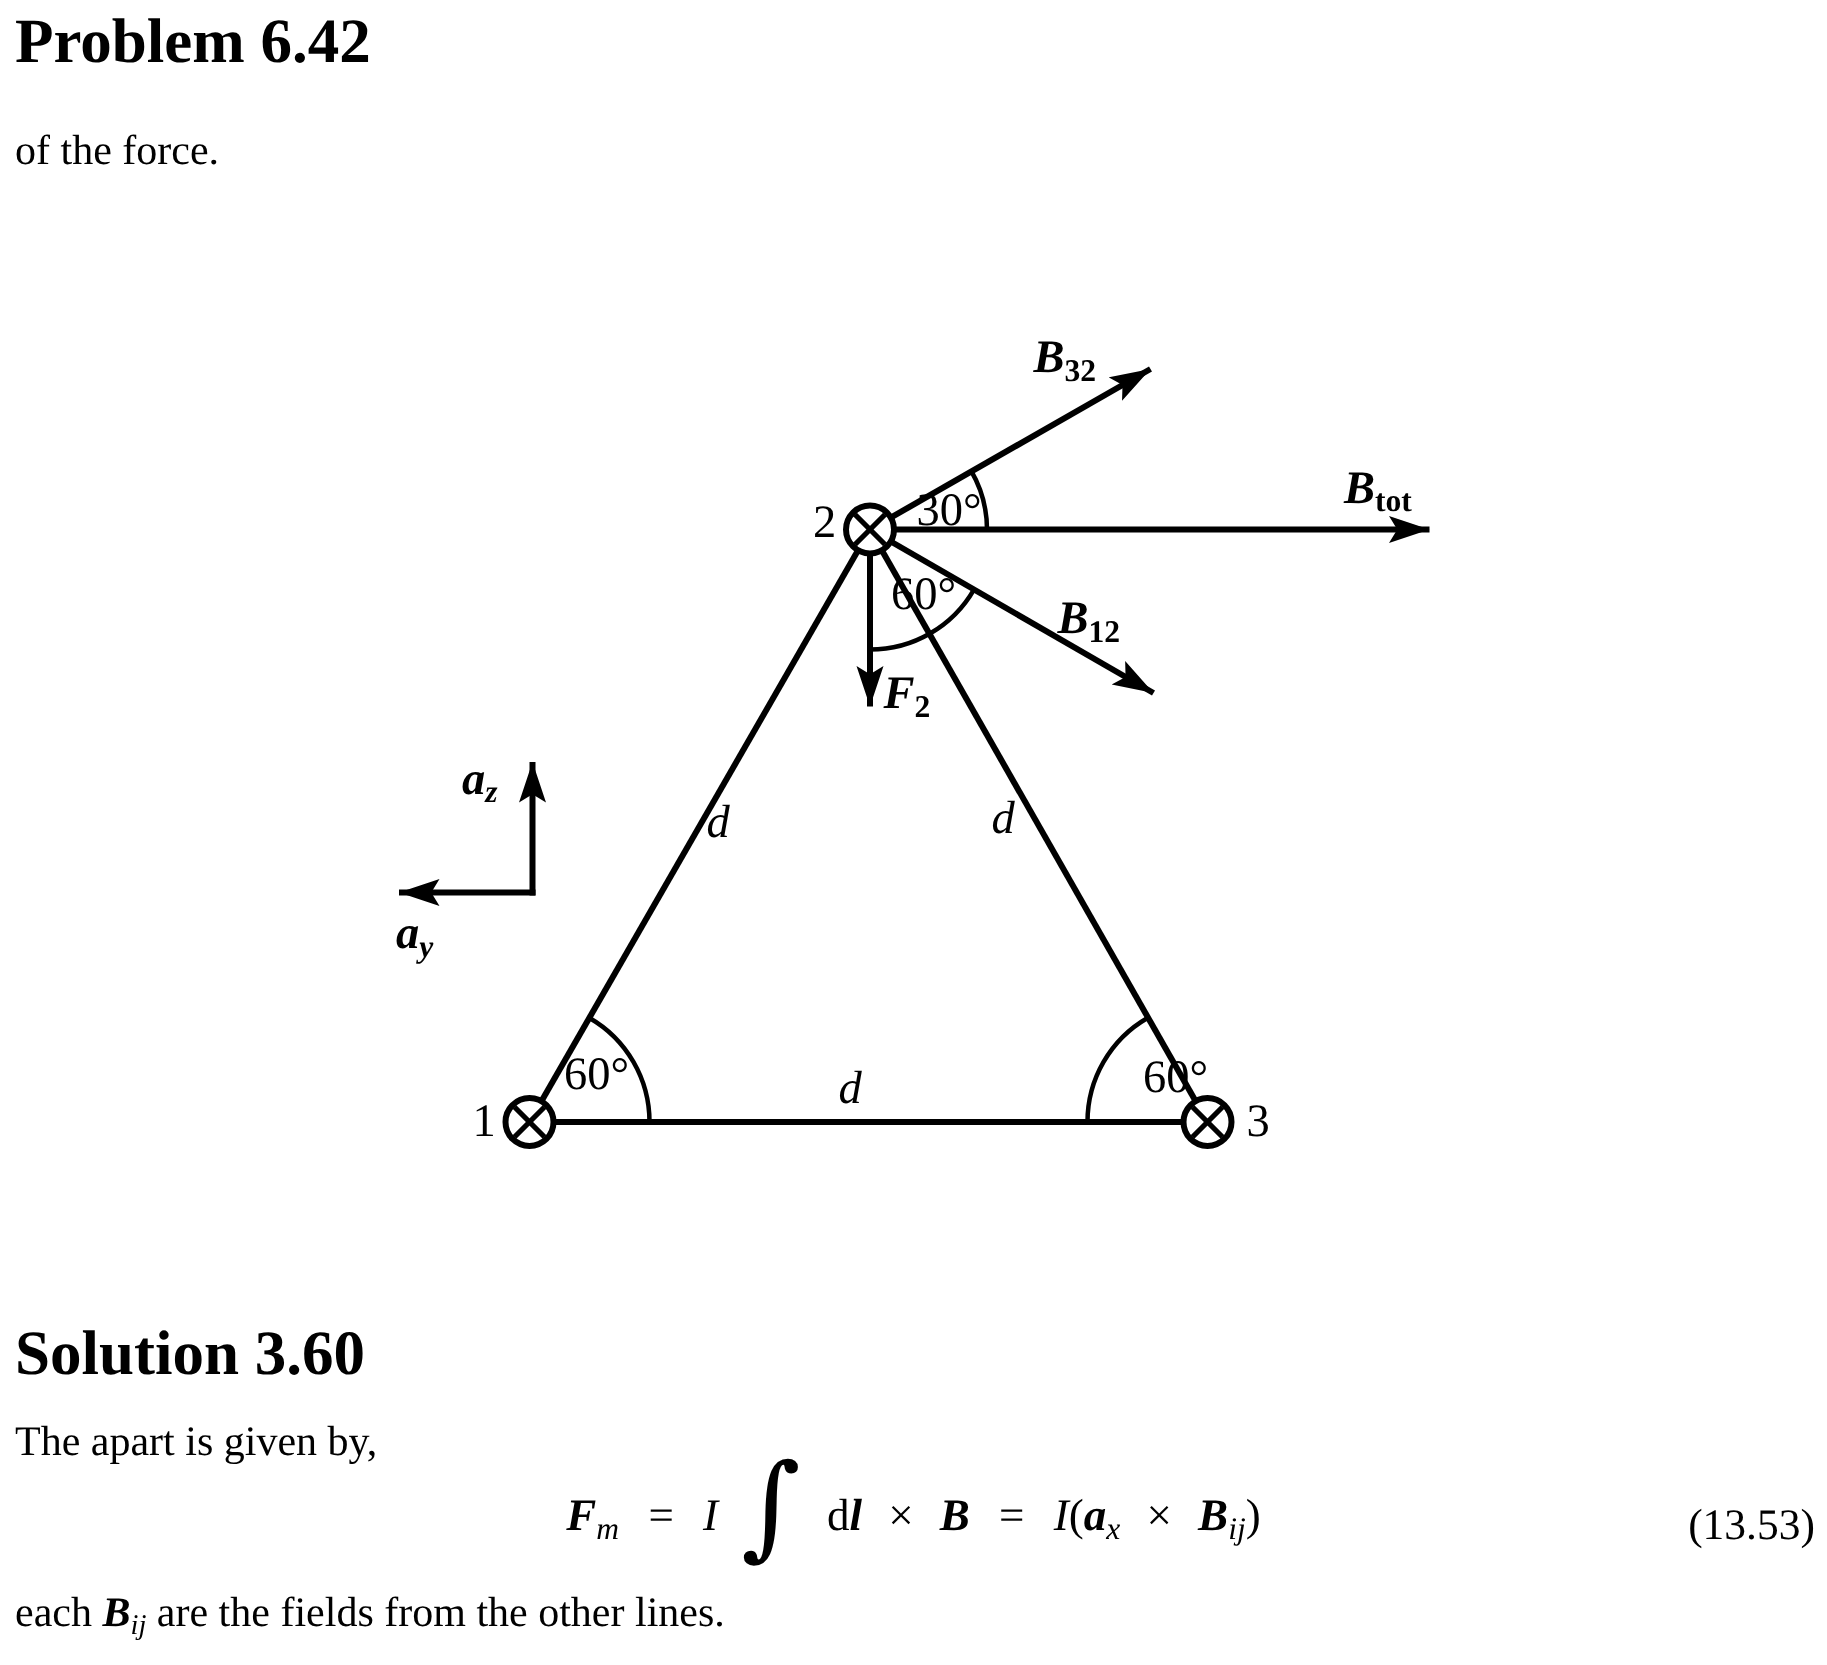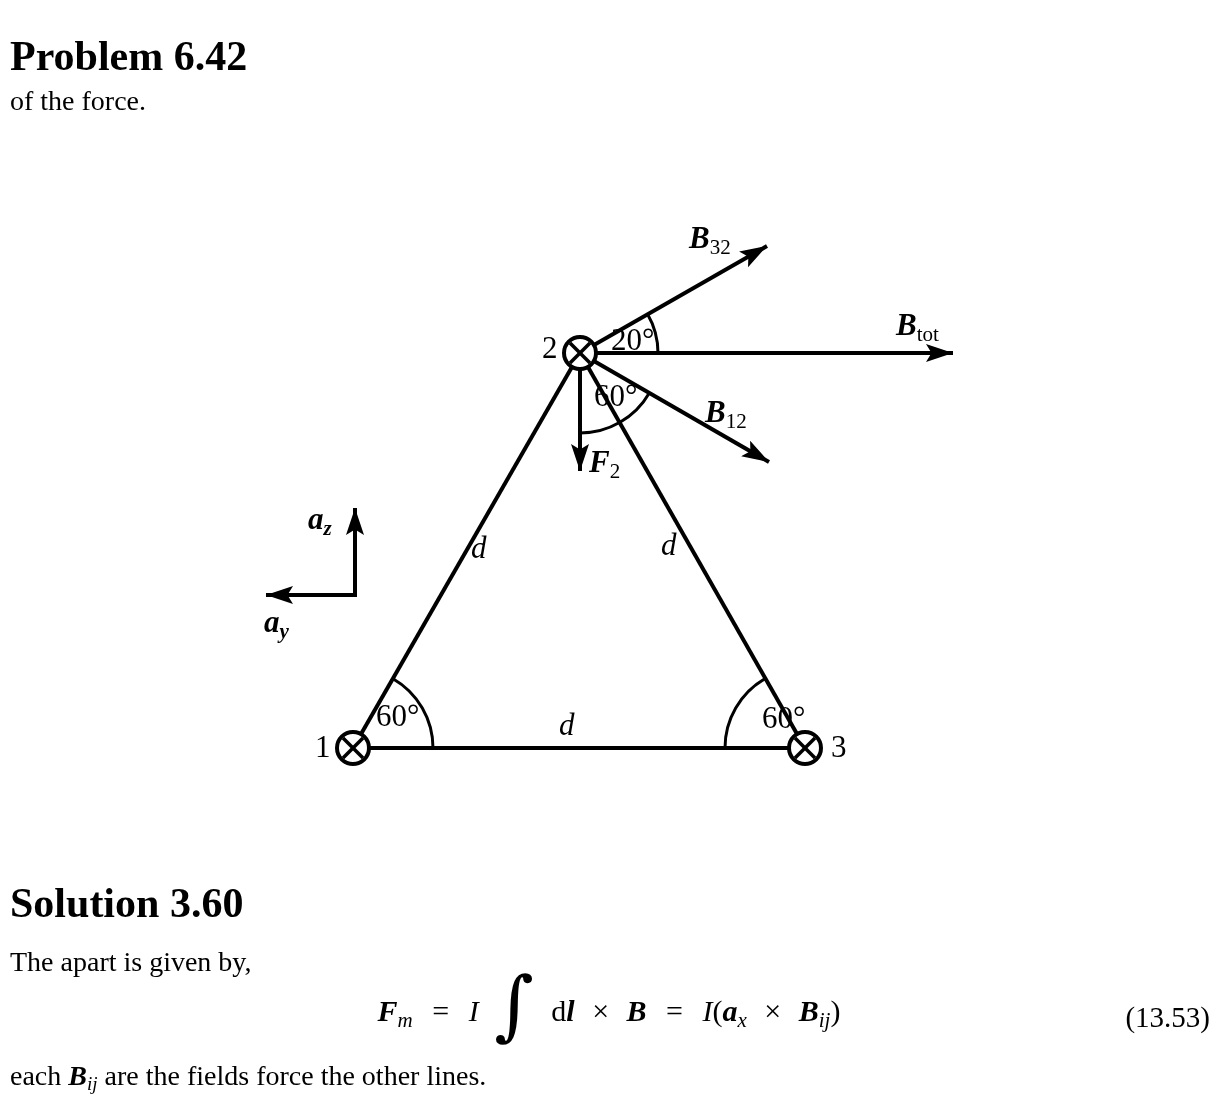--- a/index.html
+++ b/index.html
@@ -20,38 +20,38 @@
     line-height: 48px;
     white-space: nowrap;
   }
   .bodytext {
     font-size: 28px;
     line-height: 37px;
   }
   .just { text-align: justify; text-align-last: justify; }
 
   #problem-text { left:10px; top:82px; width:1200px; }
-  #title { left:10px; top:4px;margin-top:28px; }
+  #title { left:10px; top:4px; }
   #solution-title { left:10px; top:879px; }
   #force-intro { left:10px; top:943px; }
   #where-line { left:10px; top:1057px; white-space:nowrap; }
 
   
   #diagram-svg { left:0; top:0; width:1218px; height:1110px; }
 
   .dlabel {
     position:absolute;
     font-size:31px;
     line-height:1;
     white-space:nowrap;
   }
   .it { font-style: italic; }
   .bi { font-style: italic; font-weight: bold; }
   .sub { font-size: 0.68em; vertical-align: -0.28em; }
-  .sub-rm { font-style: normal; font-weight: normal; }
+  .sub-rm { font-style: normal; font-weight: bold; }
   .sub-it { font-style: italic; font-weight: bold; }
 
   
   #equation { left:0; right:0; top:991px; text-align:center; font-size:30px; line-height:40px; white-space:nowrap; }
   #equation .mo { margin: 0 10px; }
   #equation .mrel { margin: 0 12px; }
   #equation .integral {
     font-size: 76px;
     line-height: 0;
     font-style: italic;
@@ -121,21 +121,21 @@
         <line x1="795" y1="738" x2="815" y2="758" stroke="#000000" stroke-width="3.5"></line>
         <line x1="815" y1="738" x2="795" y2="758" stroke="#000000" stroke-width="3.5"></line>
       </g>
     </g>
   </svg>
 
   <span class="dlabel" style="left:542px; top:332px;">2</span>
   <span class="dlabel" style="left:315px; top:731px;">1</span>
   <span class="dlabel" style="left:831px; top:731px;">3</span>
 
-  <span class="dlabel" style="left:611px; top:324px;">20°</span>
+  <span class="dlabel" style="left:611px; top:324px;">30°</span>
   <span class="dlabel" style="left:594px; top:380px;">60°</span>
   <span class="dlabel" style="left:376px; top:700px;">60°</span>
   <span class="dlabel" style="left:762px; top:702px;">60°</span>
 
   <span class="dlabel it" style="left:471px; top:532px;">d</span>
   <span class="dlabel it" style="left:661px; top:529px;">d</span>
   <span class="dlabel it" style="left:559px; top:709px;">d</span>
 
   <span class="dlabel" style="left:689px; top:222px;"><span class="bi">B</span><span class="sub sub-rm">32</span></span>
 
@@ -162,16 +162,16 @@
     <span class="mo">×</span>
     <span class="bi">B</span>
     <span class="mrel">=</span>
     <span class="it">I</span><span>(</span><span class="bi">a</span><span class="msub it">x</span>
     <span class="mo">×</span>
     <span class="bi">B</span><span class="msub it">ij</span><span>)</span>
   </div>
   <div class="abs" id="eq-number">(13.53)</div>
 
   <div class="abs bodytext" id="where-line">
-    <span>each </span><span class="bi">B</span><span class="sub sub-it" style="font-weight:normal;">ij</span><span> are the fields force the other lines.</span>
+    <span>each </span><span class="bi">B</span><span class="sub sub-it" style="font-weight:normal;">ij</span><span> are the fields from the other lines.</span>
   </div>
 
 </div>
 
 </body></html>

